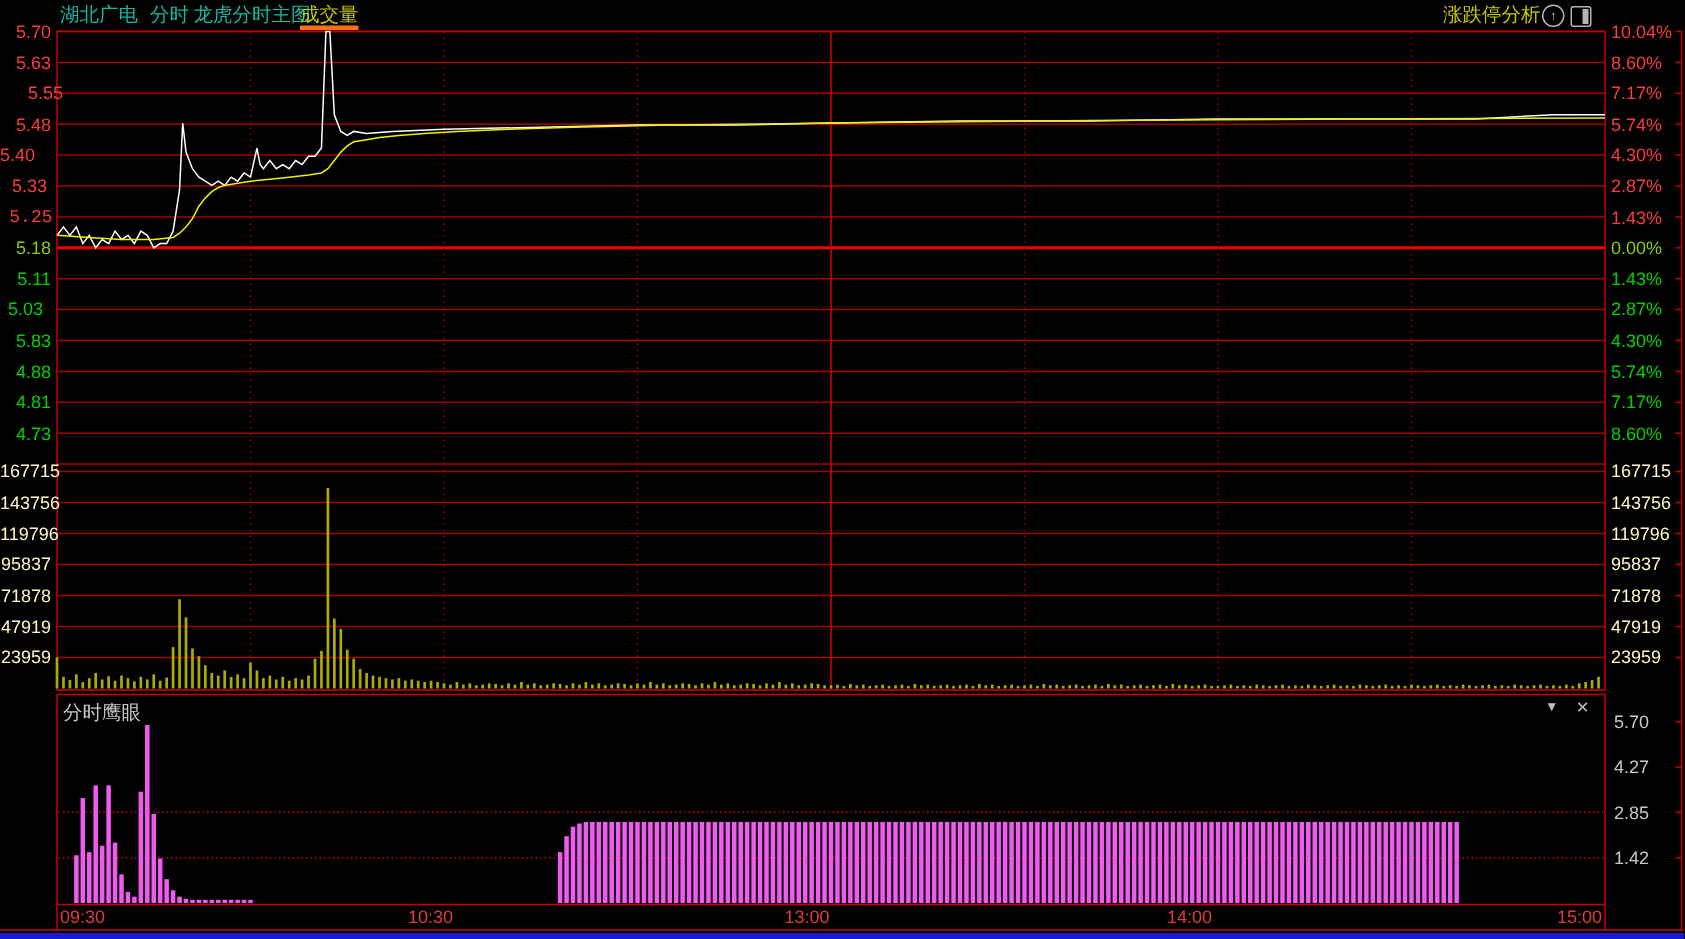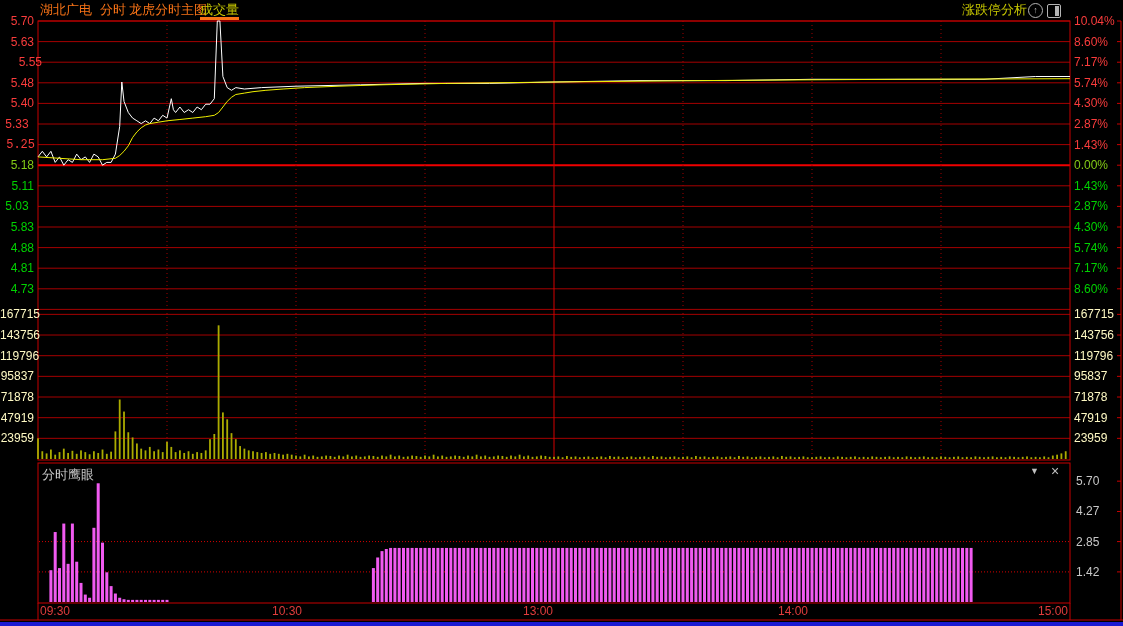--- a/index.html
+++ b/index.html
@@ -4,21 +4,21 @@
 <style>
   html,body{margin:0;padding:0;background:#000;}
   #screen{position:relative;width:1123px;height:626px;background:#000;overflow:hidden;
           font-family:"Liberation Sans",sans-serif;}
   svg{position:absolute;left:0;top:0;}
   .t{position:absolute;white-space:nowrap;font-size:13px;line-height:15px;}
   .axis-label{position:absolute;font-size:12px;line-height:12px;white-space:nowrap;
               font-family:"Liberation Sans",sans-serif;}
   .up{color:#fa3c3c}.down{color:#00d200}.flat{color:#84cc16}
   .vol{color:#fef9c3}.eagle-ax{color:#c8c8c8}.time{color:#e03c3c}
-  .gray{color:#f97316}.yellow{color:#c8c800}
+  .gray{color:#14b8a6}.yellow{color:#c8c800}
   .icon-circle{position:absolute;width:13px;height:13px;border:1px solid #b4b4b4;border-radius:50%;
                color:#b4b4b4;font-size:9px;line-height:13px;text-align:center;}
   .icon-square{position:absolute;width:12px;height:12px;border:1px solid #b4b4b4;border-radius:2px;}
   .icon-square .half{position:absolute;right:1px;top:1px;bottom:1px;width:4px;background:#b4b4b4;}
   .eagle-title{position:absolute;left:42px;top:466px;color:#c8c8c8;font-size:13px;}
   .eagle-dd{position:absolute;left:1030px;top:466px;color:#c0c0c0;font-size:9px;}
   .eagle-x{position:absolute;left:1051px;top:463px;color:#c0c0c0;font-size:14px;}
   .bottom-blue{position:absolute;left:0;top:622px;width:1123px;height:4px;background:#1a1ad2;}
   .ul{border-bottom:3px solid #f97316;}
 </style>
@@ -518,23 +518,23 @@
 
   <div id="labels">
       <div class="axis-label up" style="left: 0px; top: 15px; width: 34px; text-align: right;">5.70</div>
       <div class="axis-label up" style="left: 1074px; top: 15px;">10.04%</div>
       <div class="axis-label up" style="left: 0px; top: 35.6px; width: 34px; text-align: right;">5.63</div>
       <div class="axis-label up" style="left: 1074px; top: 35.6px;">8.60%</div>
       <div class="axis-label up" style="left: 0px; top: 56.2px; width: 34px; text-align: right; margin-left: 8px;">5.55</div>
       <div class="axis-label up" style="left: 1074px; top: 56.2px;">7.17%</div>
       <div class="axis-label up" style="left: 0px; top: 76.8px; width: 34px; text-align: right;">5.48</div>
       <div class="axis-label up" style="left: 1074px; top: 76.8px;">5.74%</div>
-      <div class="axis-label up" style="left: 0px; top: 97.4px; width: 34px; text-align: right;">5.40</div>
+      <div class="axis-label up" style="left: 0px; top: 97.4px; width: 34px; text-align: left;">5.40</div>
       <div class="axis-label up" style="left: 1074px; top: 97.4px;">4.30%</div>
-      <div class="axis-label up" style="left: 0px; top: 118px; width: 34px; text-align: center;">5.33</div>
+      <div class="axis-label up" style="left: 0px; top: 118px; width: 34px; text-align: left; padding-left: 8px;">5.33</div>
       <div class="axis-label up" style="left: 1074px; top: 118px;">2.87%</div>
       <div class="axis-label up" style="left: 1px; top: 138.6px; width: 34px; text-align: right; font-family: Liberation Mono, monospace;">5.25</div>
       <div class="axis-label up" style="left: 1074px; top: 138.6px;">1.43%</div>
       <div class="axis-label flat" style="left: 0px; top: 159.2px; width: 34px; text-align: right;">5.18</div>
       <div class="axis-label flat" style="left: 1074px; top: 159.2px;">0.00%</div>
       <div class="axis-label down" style="left: 0px; top: 179.8px; width: 34px; text-align: right;">5.11</div>
       <div class="axis-label down" style="left: 1074px; top: 179.8px;">1.43%</div>
       <div class="axis-label down" style="left: 0px; top: 200.4px; width: 34px; text-align: center;">5.03</div>
       <div class="axis-label down" style="left: 1074px; top: 200.4px;">2.87%</div>
       <div class="axis-label down" style="left: 0px; top: 221px; width: 34px; text-align: right;">5.83</div>

